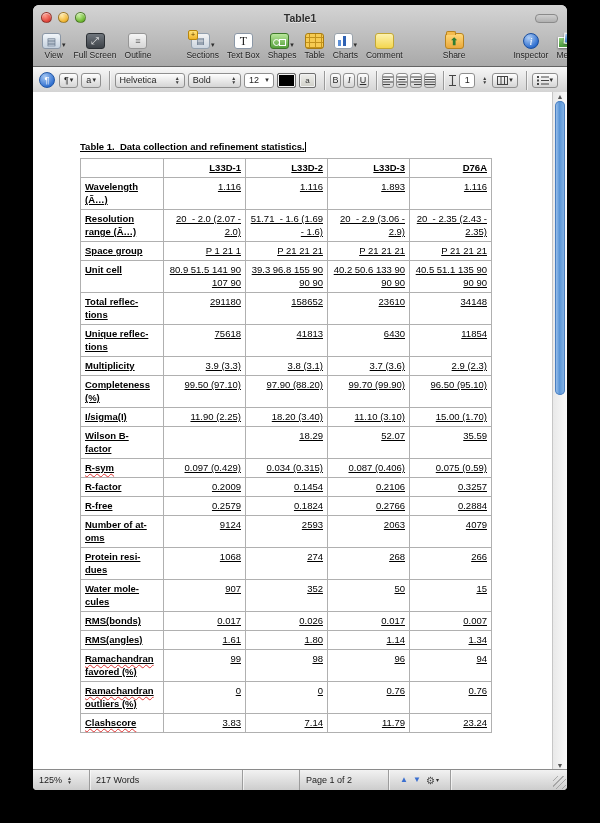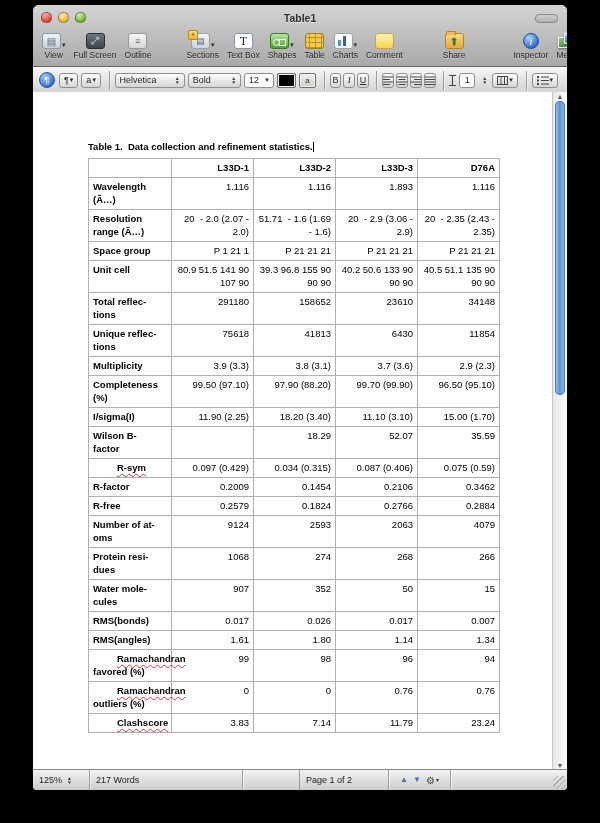--- a/index.html
+++ b/index.html
@@ -66,31 +66,31 @@
   .fmini.un{text-decoration:underline;}
   .alsvg{display:block;}
   .fnum{width:22px;height:15px;border:1px solid #8f8f8f;border-radius:3px;background:#fff;font-size:9px;color:#1f1f1f;display:flex;align-items:center;justify-content:center;margin:0 2px;box-sizing:border-box;}
   
   .docarea{position:absolute;left:0;right:0;top:87px;bottom:20px;background:#fff;overflow:hidden;}
   .scrollbar{position:absolute;right:0;top:0;bottom:0;width:15px;background:linear-gradient(90deg,#e9e9e9,#fafafa);border-left:1px solid #c6c6c6;box-sizing:border-box;}
   .sb-up{position:absolute;top:1px;left:0;right:0;text-align:center;font-size:7px;color:#555;}
   .sb-down{position:absolute;bottom:1px;left:0;right:0;text-align:center;font-size:7px;color:#555;}
   .sb-thumb{position:absolute;left:2px;width:10px;top:9px;height:294px;border-radius:6px;
     background:linear-gradient(90deg,#a8c8ee,#5a96d8 45%,#8ab6e8);box-shadow:inset 0 0 0 1px #4a7fc0;}
-  .page-content{position:absolute;left:55px;top:49px;width:412px;}
+  .page-content{position:absolute;left:47px;top:49px;width:412px;text-decoration:underline;}
   .doc-title{font-size:9.5px;font-weight:bold;color:#000;white-space:pre;margin-bottom:6px;}
   .caret{display:inline-block;width:1px;height:10px;background:#000;vertical-align:-2px;margin-left:0px;}
   table.doc-table{border-collapse:collapse;table-layout:fixed;width:410px;}
   .doc-table th,.doc-table td{border:1px solid #b0b0b0;padding:2px 4px 3px;font-size:9.5px;line-height:13px;vertical-align:top;color:#000;box-sizing:border-box;}
   .doc-table th{text-align:right;font-weight:bold;height:18px;}
   .doc-table td.lbl{font-weight:bold;white-space:pre-line;}
   .doc-table td.val{text-align:right;white-space:pre-wrap;}
   .doc-table col.c0{width:83px;}
   .doc-table col.cd{width:82px;}
-  .misspell{text-decoration:underline;text-decoration-style:wavy;text-decoration-color:#e03434;text-decoration-thickness:1px;text-underline-offset:2px;margin-left:24px;}
+  .misspell{text-decoration:underline;text-decoration-style:wavy;text-decoration-color:#e03434;text-decoration-thickness:1px;text-underline-offset:2px;}
   
   .statusbar{position:absolute;left:0;right:0;bottom:0;height:20px;background:linear-gradient(#f2f2f2,#cdcdcd);border-top:1px solid #8a8a8a;display:flex;align-items:stretch;font-size:9px;color:#222;}
   .seg{display:flex;align-items:center;border-right:1px solid #9c9c9c;box-shadow:1px 0 0 rgba(255,255,255,.6);padding:0 6px;box-sizing:border-box;}
   .seg.zoom{width:57px;}
   .seg.words{width:153px;}
   .seg.page{width:90px;margin-left:56px;border-left:1px solid #9c9c9c;}
   .seg.nav{width:62px;justify-content:space-evenly;}
   .tri{font-size:8px;color:#3a6fd0;line-height:10px;}
   .gear{font-size:10px;color:#444;display:flex;align-items:center;}
   .gear .dd{font-size:6px;margin-left:1px;}
@@ -420,21 +420,21 @@
               <td class="val">0.097 (0.429)</td>
               <td class="val">0.034 (0.315)</td>
               <td class="val">0.087 (0.406)</td>
               <td class="val">0.075 (0.59)</td>
             </tr>
             <tr>
               <td class="lbl">R-factor</td>
               <td class="val">0.2009</td>
               <td class="val">0.1454</td>
               <td class="val">0.2106</td>
-              <td class="val">0.3462</td>
+              <td class="val">0.3257</td>
             </tr>
             <tr>
               <td class="lbl">R-free</td>
               <td class="val">0.2579</td>
               <td class="val">0.1824</td>
               <td class="val">0.2766</td>
               <td class="val">0.2884</td>
             </tr>
             <tr>
               <td class="lbl">Number of at-

